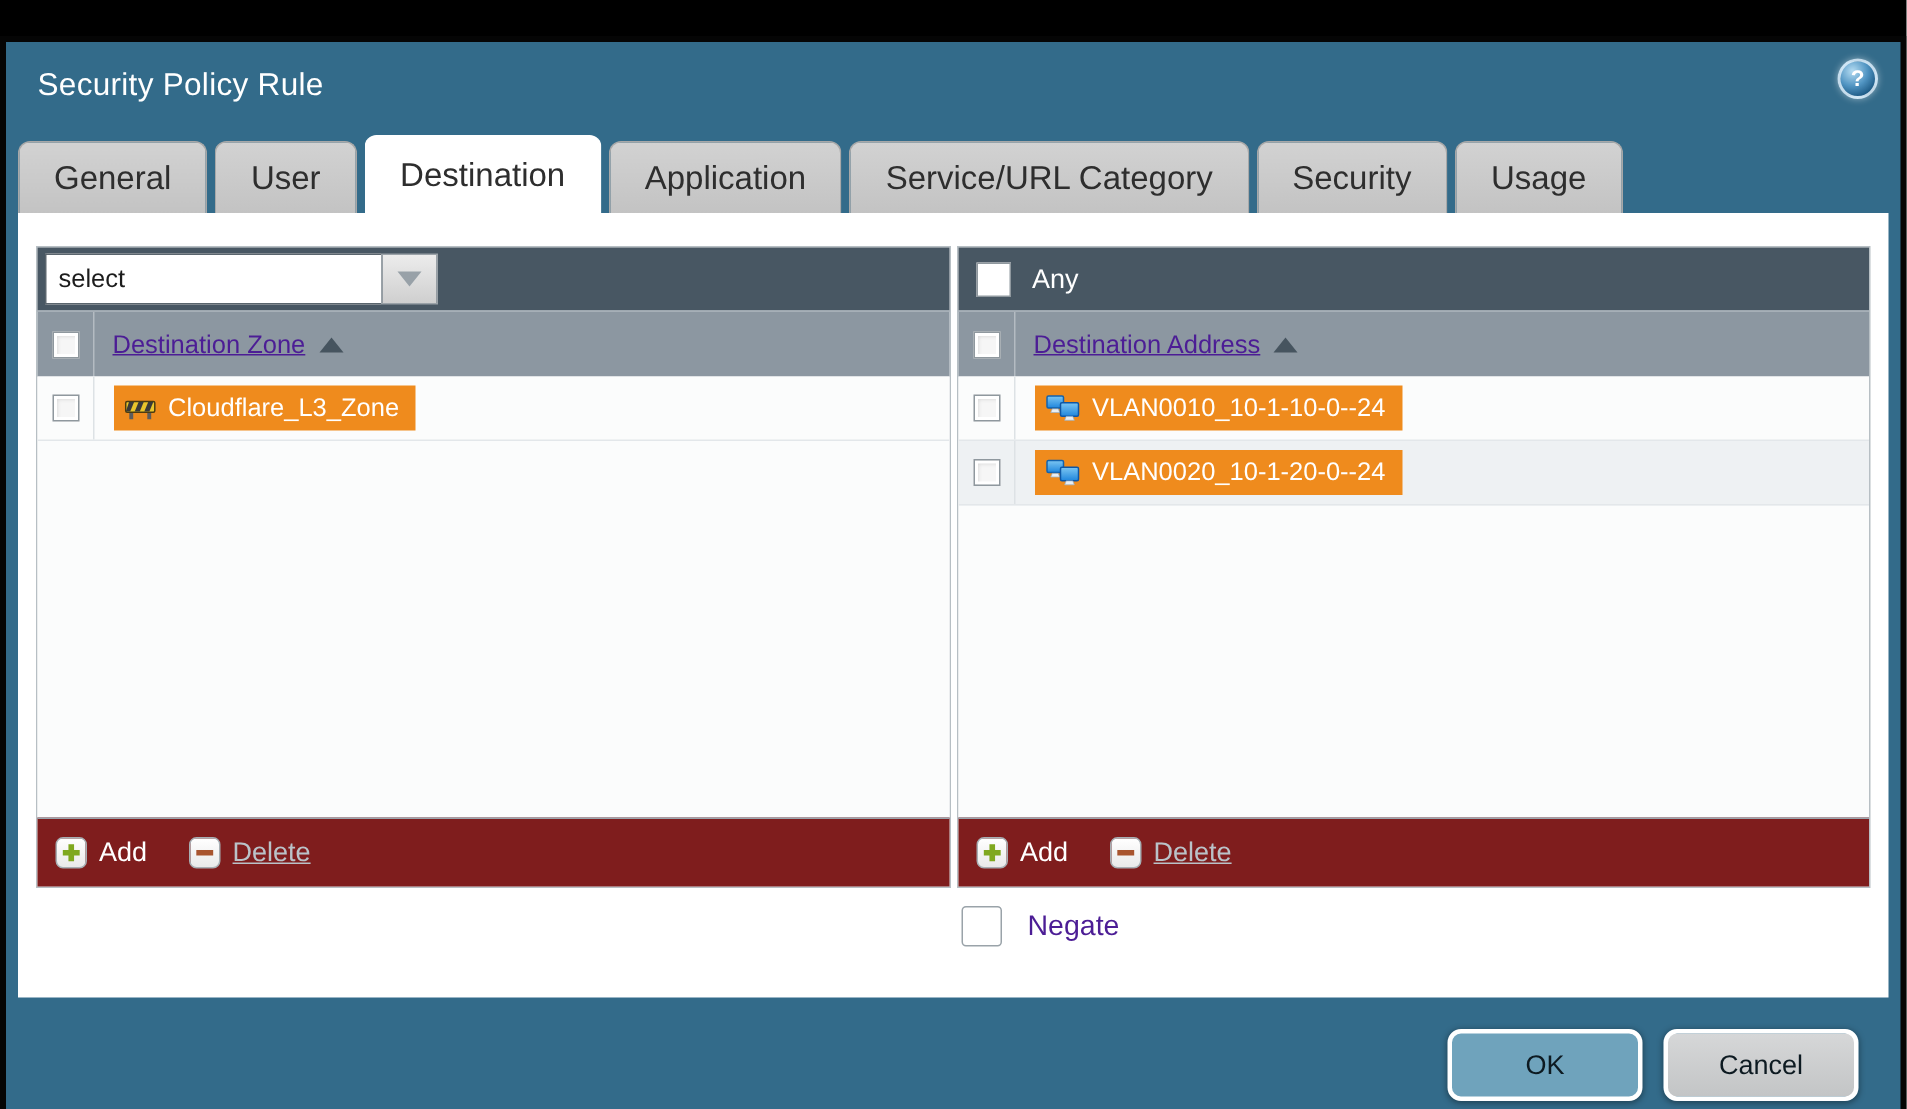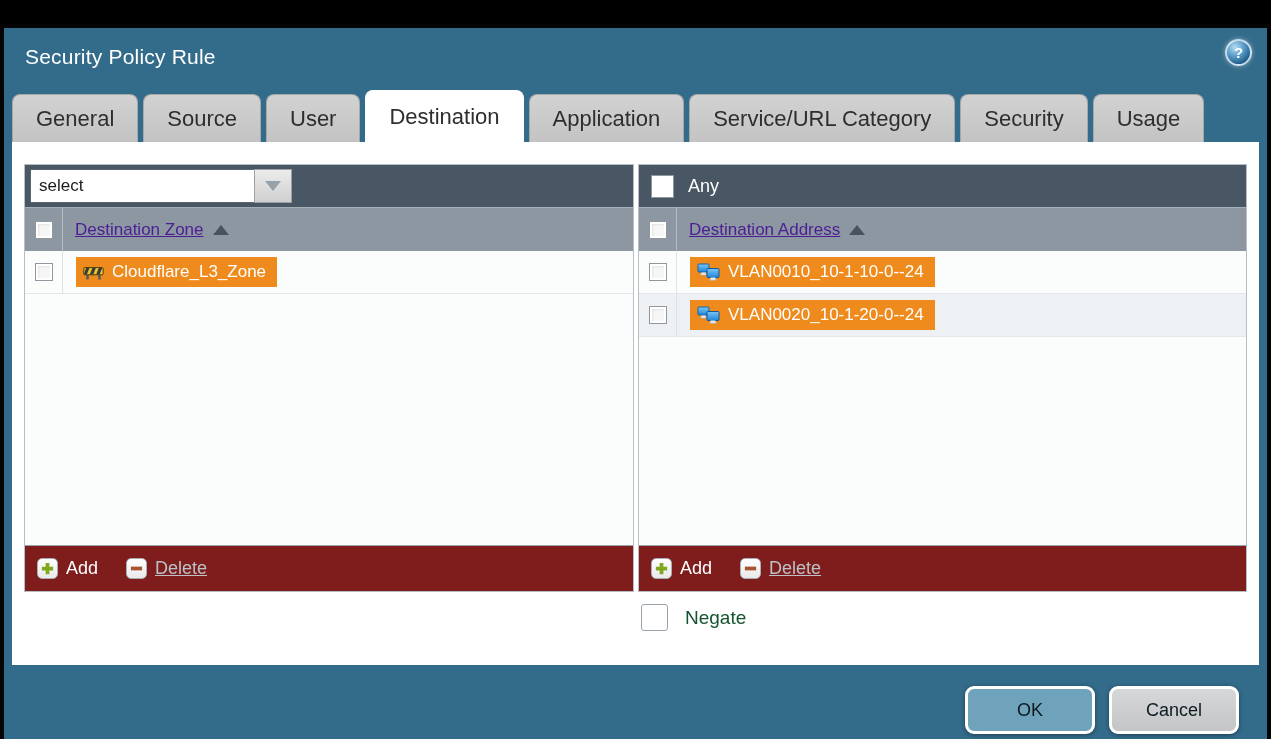--- a/index.html
+++ b/index.html
@@ -64,21 +64,21 @@
     display:flex; align-items:center; padding-left:12px; gap:28px; }
   .pf-btn { display:flex; align-items:center; gap:8px; cursor:pointer; }
   .pf-btn .pf-label { color:#fff; font-size:18px; }
   .pf-btn.disabled .pf-label { color:#bac2c8;text-decoration:underline; }
   .pf-icon { width:21px; height:21px; border-radius:5px; background:linear-gradient(#fff,#e9e9e9);
     border:1px solid #a7afb4; display:flex; align-items:center; justify-content:center; }
 
   .negate-row { position:absolute; left:629px; top:462px; display:flex; align-items:center; gap:17px; }
   .checkbox.negate { width:27px; height:27px; background:#fff; border:1px solid #9aa3a9; border-radius:3px;
     box-shadow:none; }
-  .negate-label { font-size:19px; color:#14532d; }
+  .negate-label { font-size:19px; color:#4c1d95; }
 
   
   .dlg-buttons { position:absolute; right:28px; top:658px; display:flex; gap:14px; }
   .btn { width:130px; height:48px; border-radius:9px; border:3px solid #fff; font-size:18px; color:#0d1a21;
     font-family:"Liberation Sans", sans-serif; cursor:pointer; box-shadow:0 1px 4px rgba(0,0,0,.4); }
   .btn.ok { background:#6FA3BC; }
   .btn.cancel { background:linear-gradient(#d6d7d8,#c3c5c6); }
 
   .icon-svg { display:block; }
 </style>
@@ -95,21 +95,20 @@
 </svg>
 
 <div class="screen">
   <div class="dialog">
 
     <div class="title">Security Policy Rule</div>
     <div class="help-icon">?</div>
 
     <div class="tabs">
       <div class="tab">General</div>
-      <div class="tab">Source</div>
       <div class="tab">User</div>
       <div class="tab active">Destination</div>
       <div class="tab">Application</div>
       <div class="tab">Service/URL Category</div>
       <div class="tab">Security</div>
       <div class="tab">Usage</div>
     </div>
 
     <div class="content">
 

